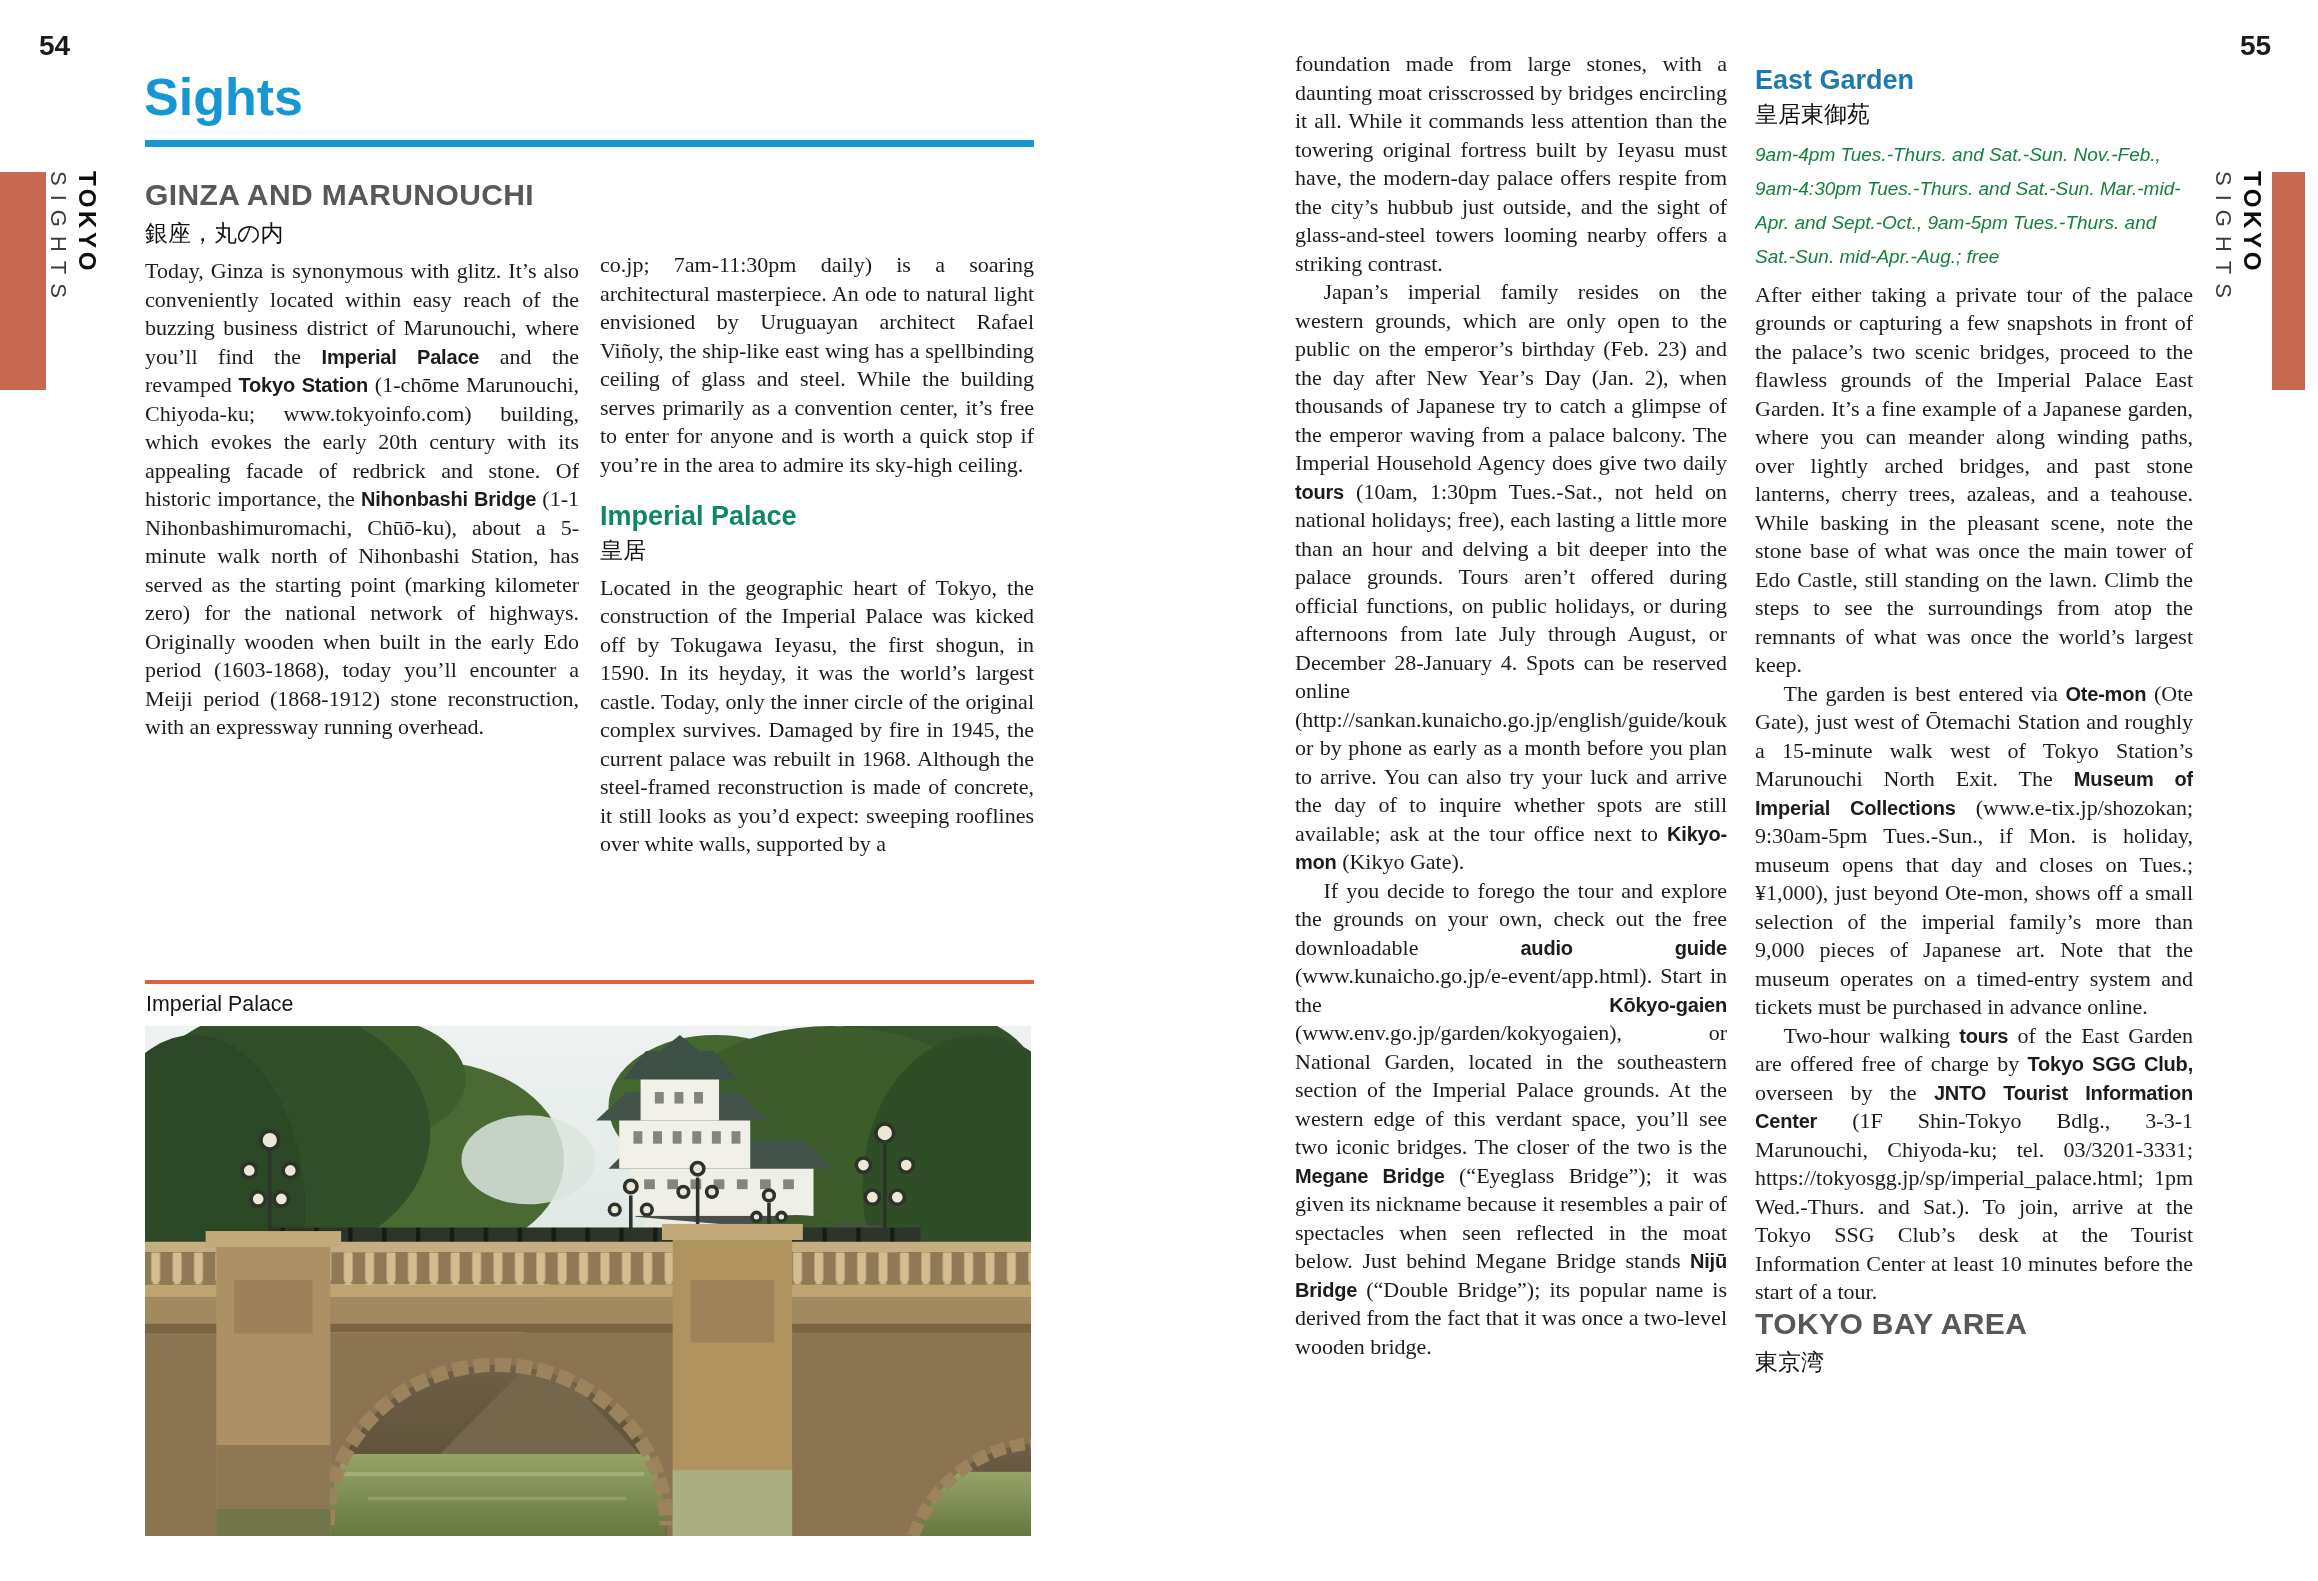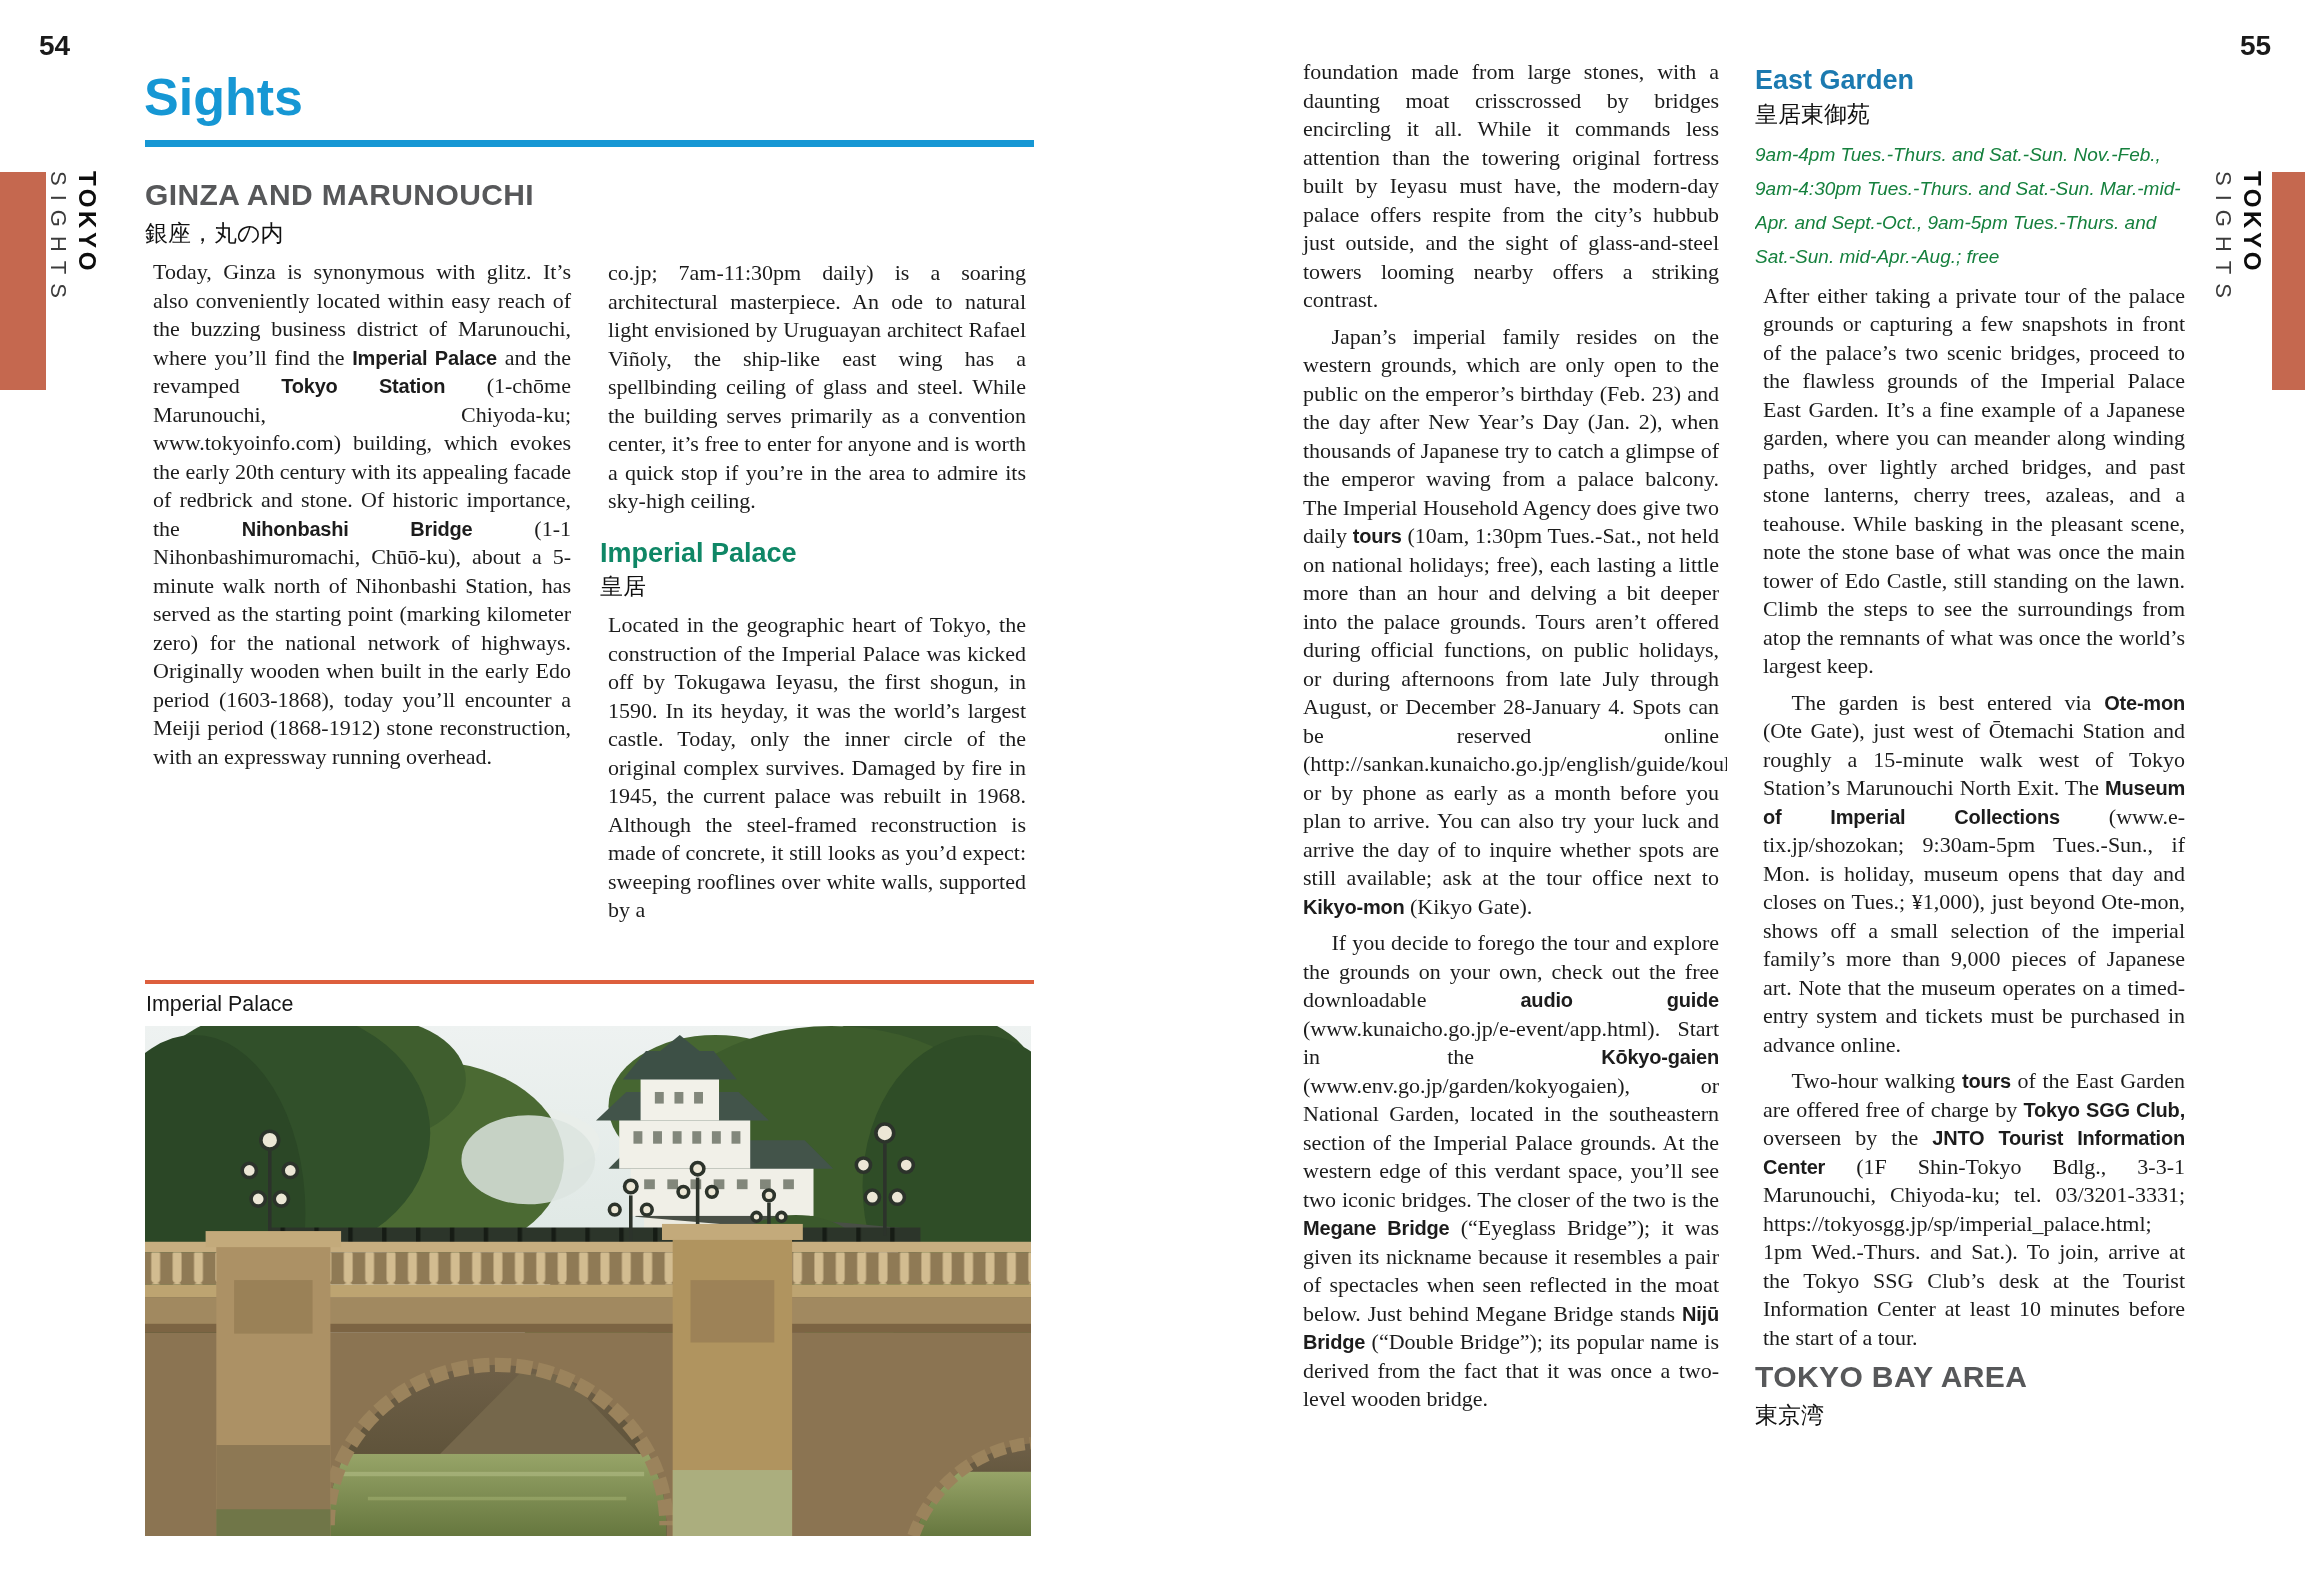--- a/index.html
+++ b/index.html
@@ -38,21 +38,21 @@
 
   .h1{font:700 30px/33px "Liberation Sans",sans-serif;color:var(--h1-gray);
       letter-spacing:0.4px;margin:0 0 7.1px 0;}
   .h1.mt{}
   .h2{font:700 27px/29px "Liberation Sans",sans-serif;margin:23px 0 3.6px 0;}
   .h2.green{color:var(--h2-green);}
   .h2.blue{color:var(--h2-blue);}
   .h2.first{margin-top:16px;}
   .jp{font:23px/32px "Liberation Serif","DejaVu Sans",serif;color:#111;margin:0 0 7.1px 0;}
   .info{font:italic 400 19px/34px "Liberation Sans",sans-serif;color:#15803d;margin:0 0 7.1px 0;}
-  p.body{font:22px/28.5px "Liberation Serif",serif;text-align:justify;margin:8px;
+  p.body{font:22px/28.5px "Liberation Serif",serif;text-align:justify;margin:0;
          hyphens:auto;-webkit-hyphens:auto;color:#1c1c1c;}
   p.body.indent{text-indent:28.5px;}
   .kw{font-family:"Liberation Sans",sans-serif;font-weight:700;font-size:20px;letter-spacing:-0.2px;}
 
   .photo-rule{position:absolute;left:145px;top:980px;width:889px;height:3.6px;background:var(--rule-orange);}
   .photo-caption{position:absolute;left:146px;top:992px;font:21.4px/1.2 "Liberation Sans",sans-serif;color:#161616;}
   .photo{position:absolute;left:145px;top:1026px;width:886px;height:510px;overflow:hidden;background:#cfd8d2;}
   .photo svg{display:block;}
 </style>
 </head>

